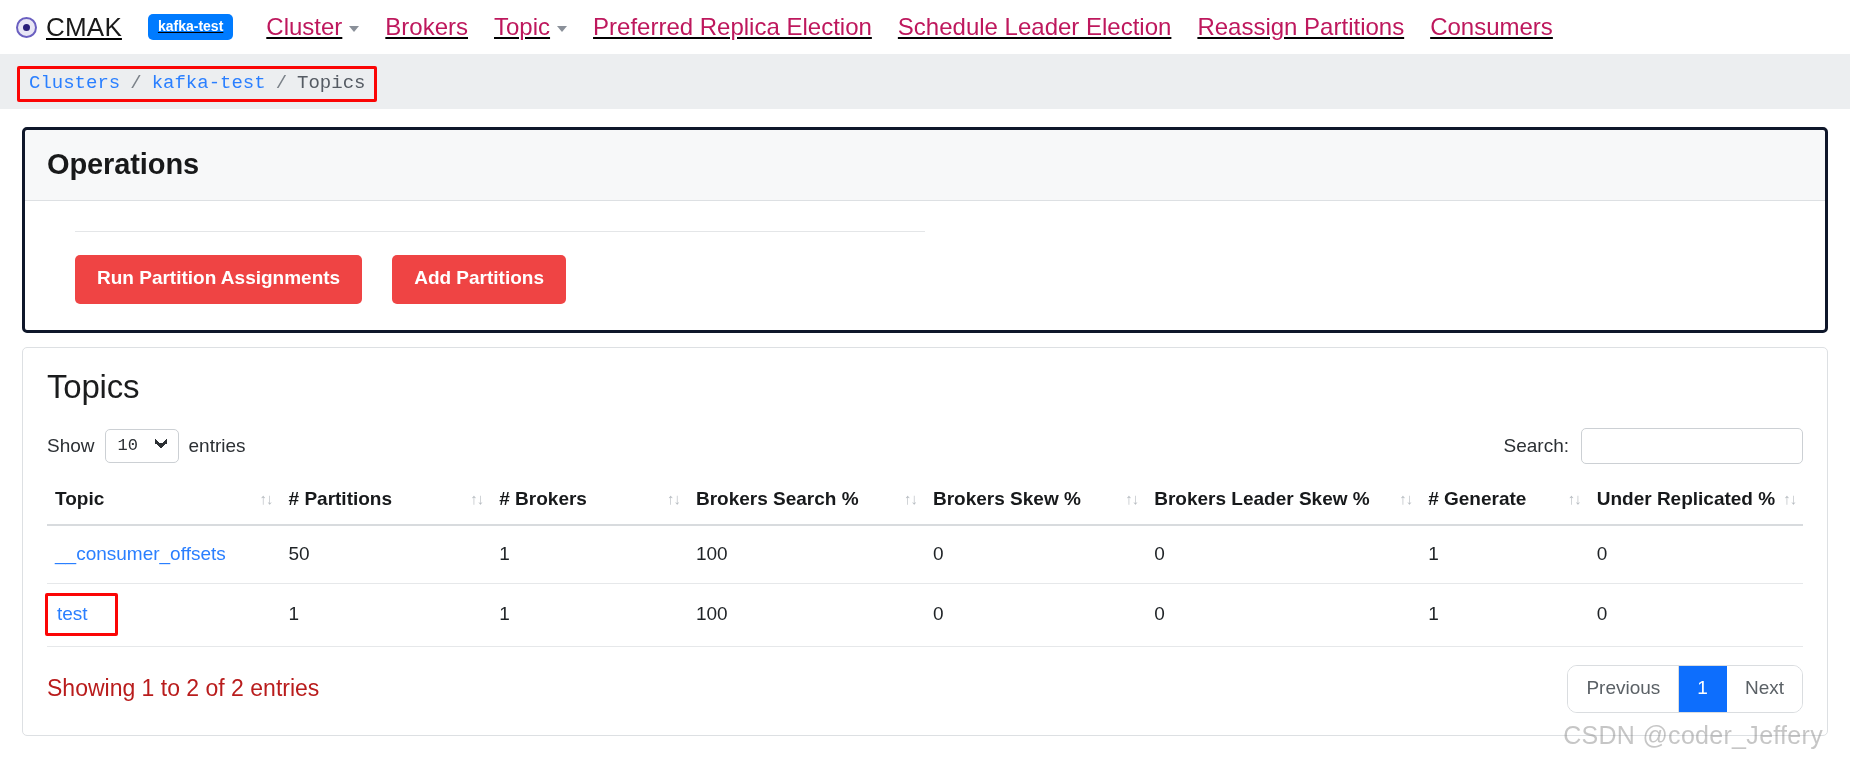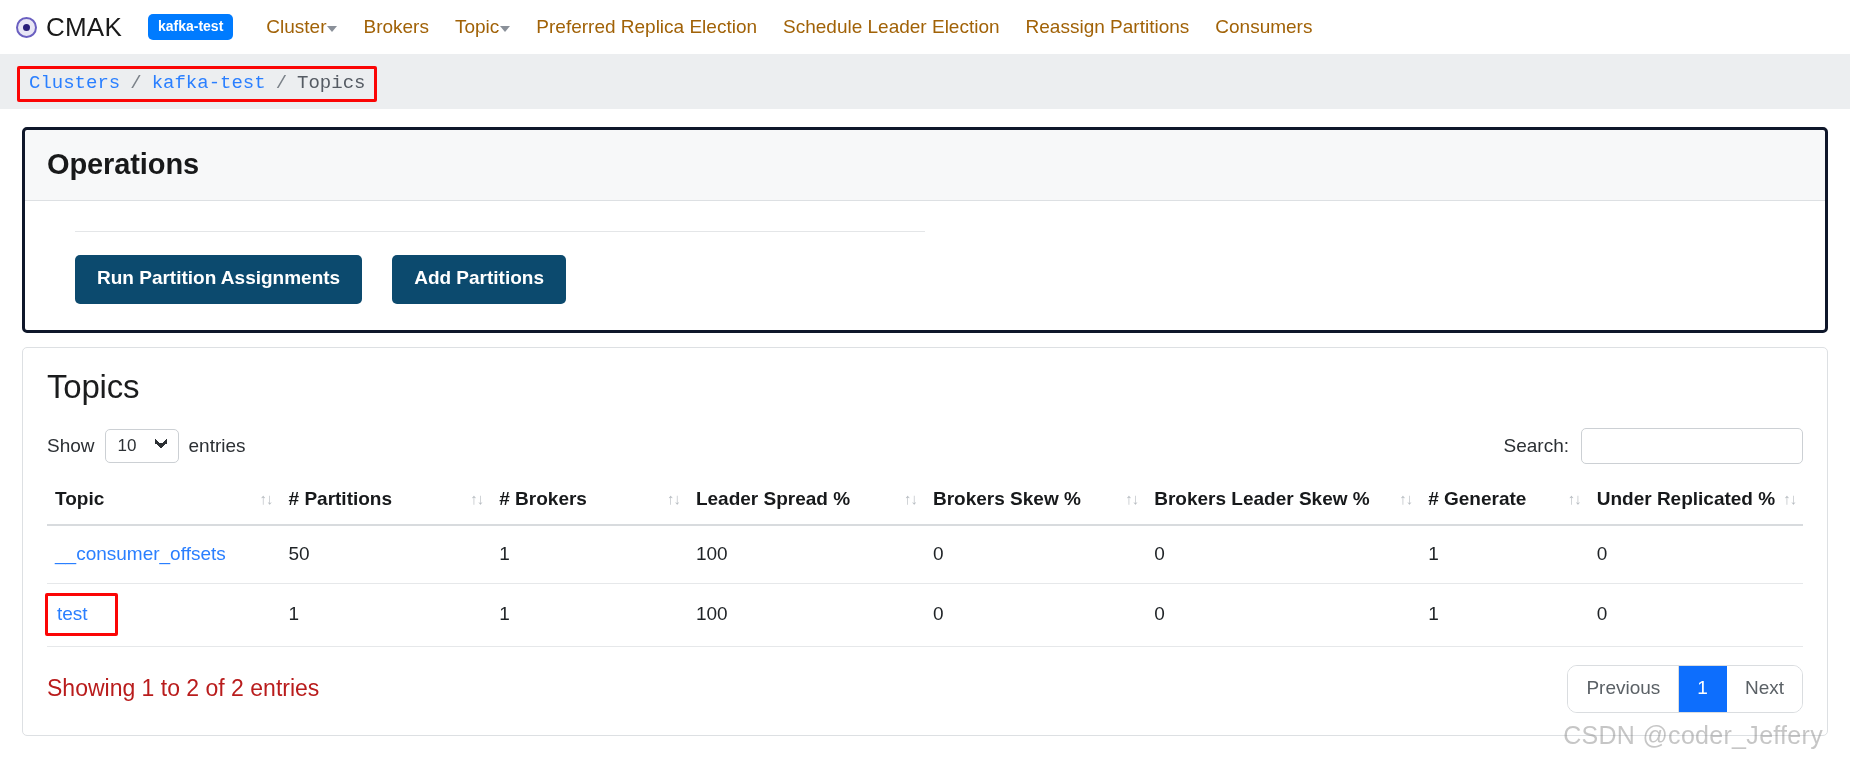--- a/index.html
+++ b/index.html
@@ -13,20 +13,21 @@
   body { position: relative; }
 
   
   .navbar {
     height: 54px;
     display: flex;
     align-items: center;
     padding: 0 16px;
     background: #ffffff;
     gap: 0px;
+    text-decoration: underline;
   }
   .brand {
     display: flex;
     align-items: center;
     gap: 9px;
     margin-right: 26px;
     text-decoration: none;
   }
   .brand-logo {
     width: 21px; height: 21px;
@@ -53,28 +54,28 @@
     color: #ffffff;
     font-size: 14px;
     font-weight: bold;
     border-radius: 5px;
     padding: 4px 10px 5px 10px;
     margin-right: 20px;
     line-height: 1.15;
     white-space: nowrap;
   }
   .nav-item {
-    font-size: 19px;
-    color: #a16207;
+    font-size: 24px;
+    color: #be185d;
     padding: 0 13px;
     white-space: nowrap;
     text-decoration: none;
     display: flex;
     align-items: center;
-    gap: 1px;
+    gap: 7px;
     cursor: pointer;
   }
   .caret {
     width: 0; height: 0;
     border-left: 5px solid transparent;
     border-right: 5px solid transparent;
     border-top: 6px solid #8a9099;
     display: inline-block;
     position: relative;
     top: 2px;
@@ -131,21 +132,21 @@
     border-top: 1px solid #e4e6e8;
     margin: 8px 0 0 0;
     width: 850px;
   }
   .btn-row {
     display: flex;
     gap: 30px;
     padding-top: 23px;
   }
   .btn {
-    background: #0c4a6e;
+    background: #ef4444;
     color: #ffffff;
     border: none;
     border-radius: 5px;
     font-size: 19px;
     font-weight: bold;
     padding: 13px 22px 15px 22px;
     cursor: pointer;
     font-family: "Liberation Sans", sans-serif;
     white-space: nowrap;
     line-height: 1.1;
@@ -175,21 +176,21 @@
     align-items: center;
     gap: 10px;
   }
   .dt-select {
     font-size: 17px;
     color: #2c3034;
     border: 1px solid #ccd0d4;
     border-radius: 5px;
     padding: 6px 8px 7px 12px;
     background: #ffffff;
-    font-family: Liberation Sans, sans-serif;
+    font-family: Liberation Mono, monospace;
     appearance: none;
     -webkit-appearance: none;
     background-image:
       linear-gradient(45deg, transparent 50%, #2c3034 50%),
       linear-gradient(135deg, #2c3034 50%, transparent 50%),
       linear-gradient(45deg, #2c3034 50%, transparent 50%),
       linear-gradient(135deg, transparent 50%, #2c3034 50%);
     background-position:
       calc(100% - 17px) 13px,
       calc(100% - 11px) 13px,
@@ -413,21 +414,21 @@
               </span>
             </th>
             <th>
               <span class="th-inner">
                 <span># Brokers</span>
                 <span class="sort-ico">↑↓</span>
               </span>
             </th>
             <th>
               <span class="th-inner">
-                <span>Leader Spread %</span>
+                <span>Brokers Search %</span>
                 <span class="sort-ico">↑↓</span>
               </span>
             </th>
             <th>
               <span class="th-inner">
                 <span>Brokers Skew %</span>
                 <span class="sort-ico">↑↓</span>
               </span>
             </th>
             <th>

